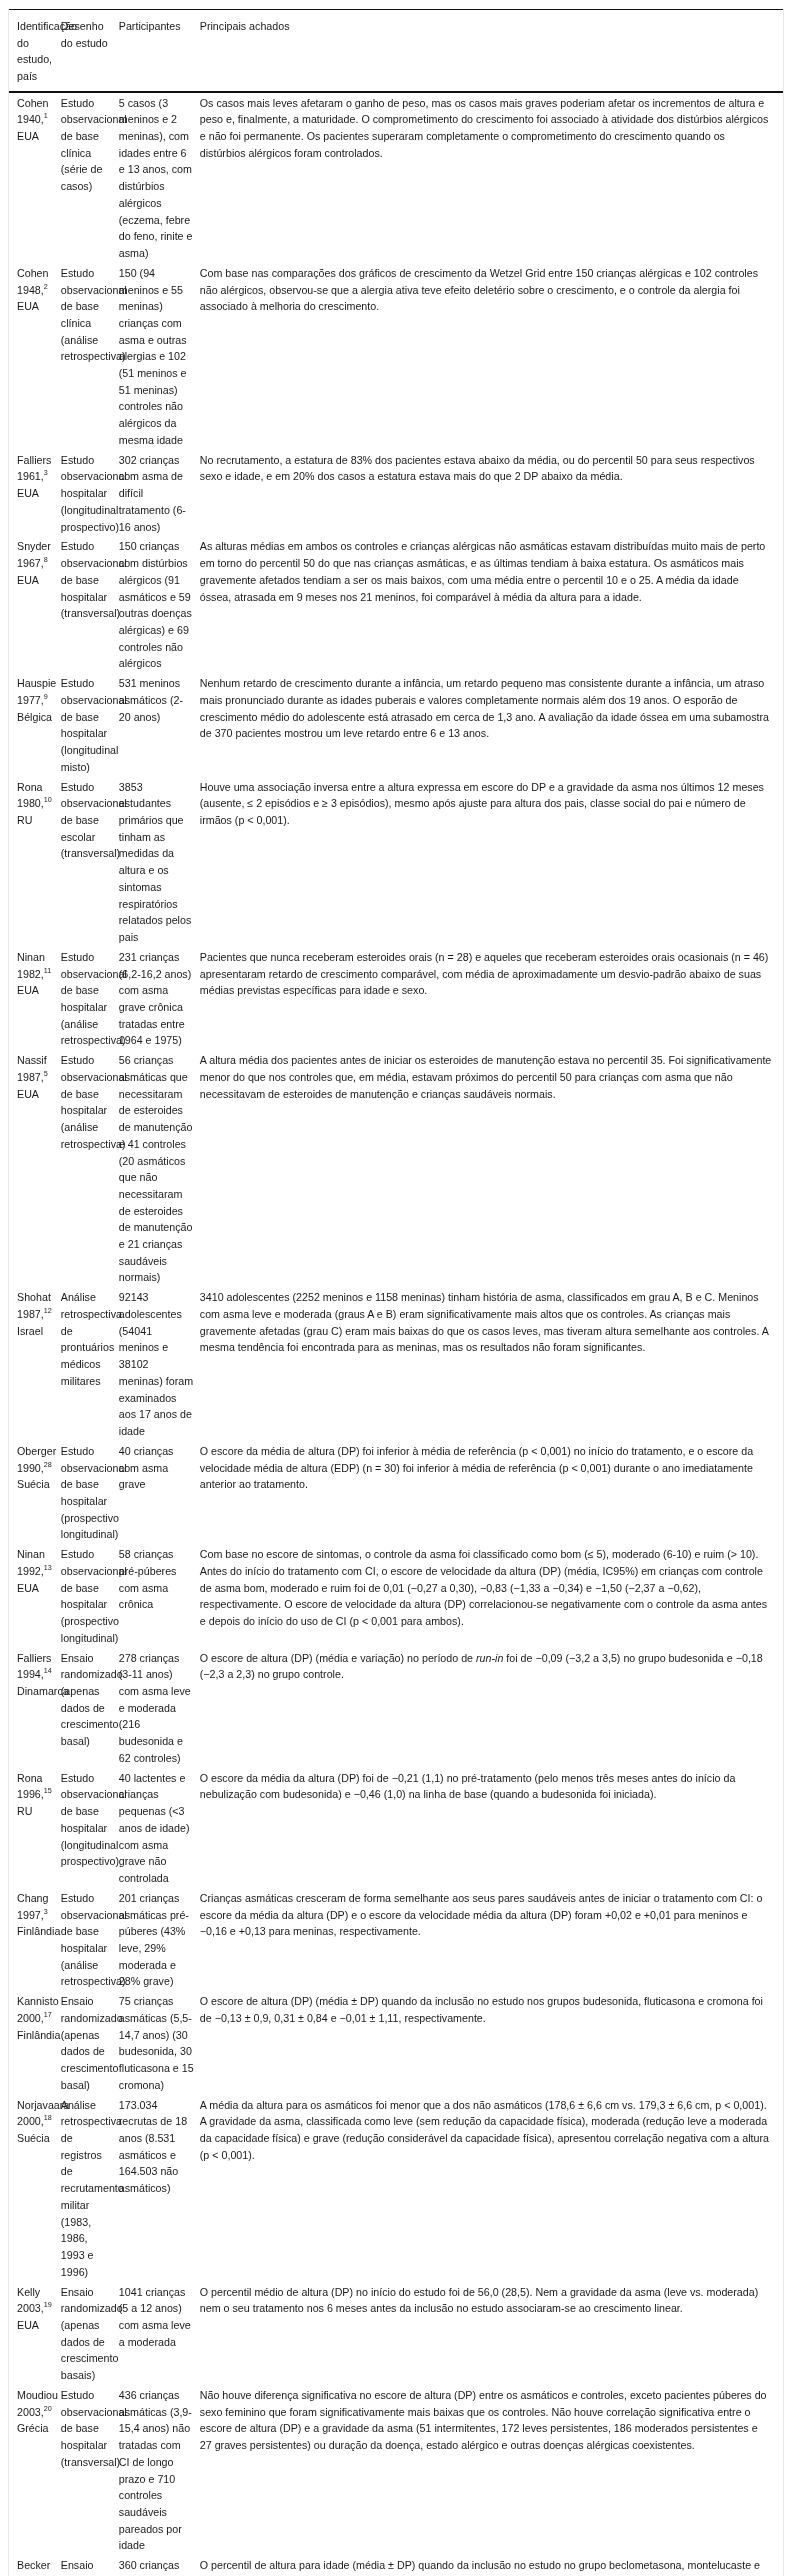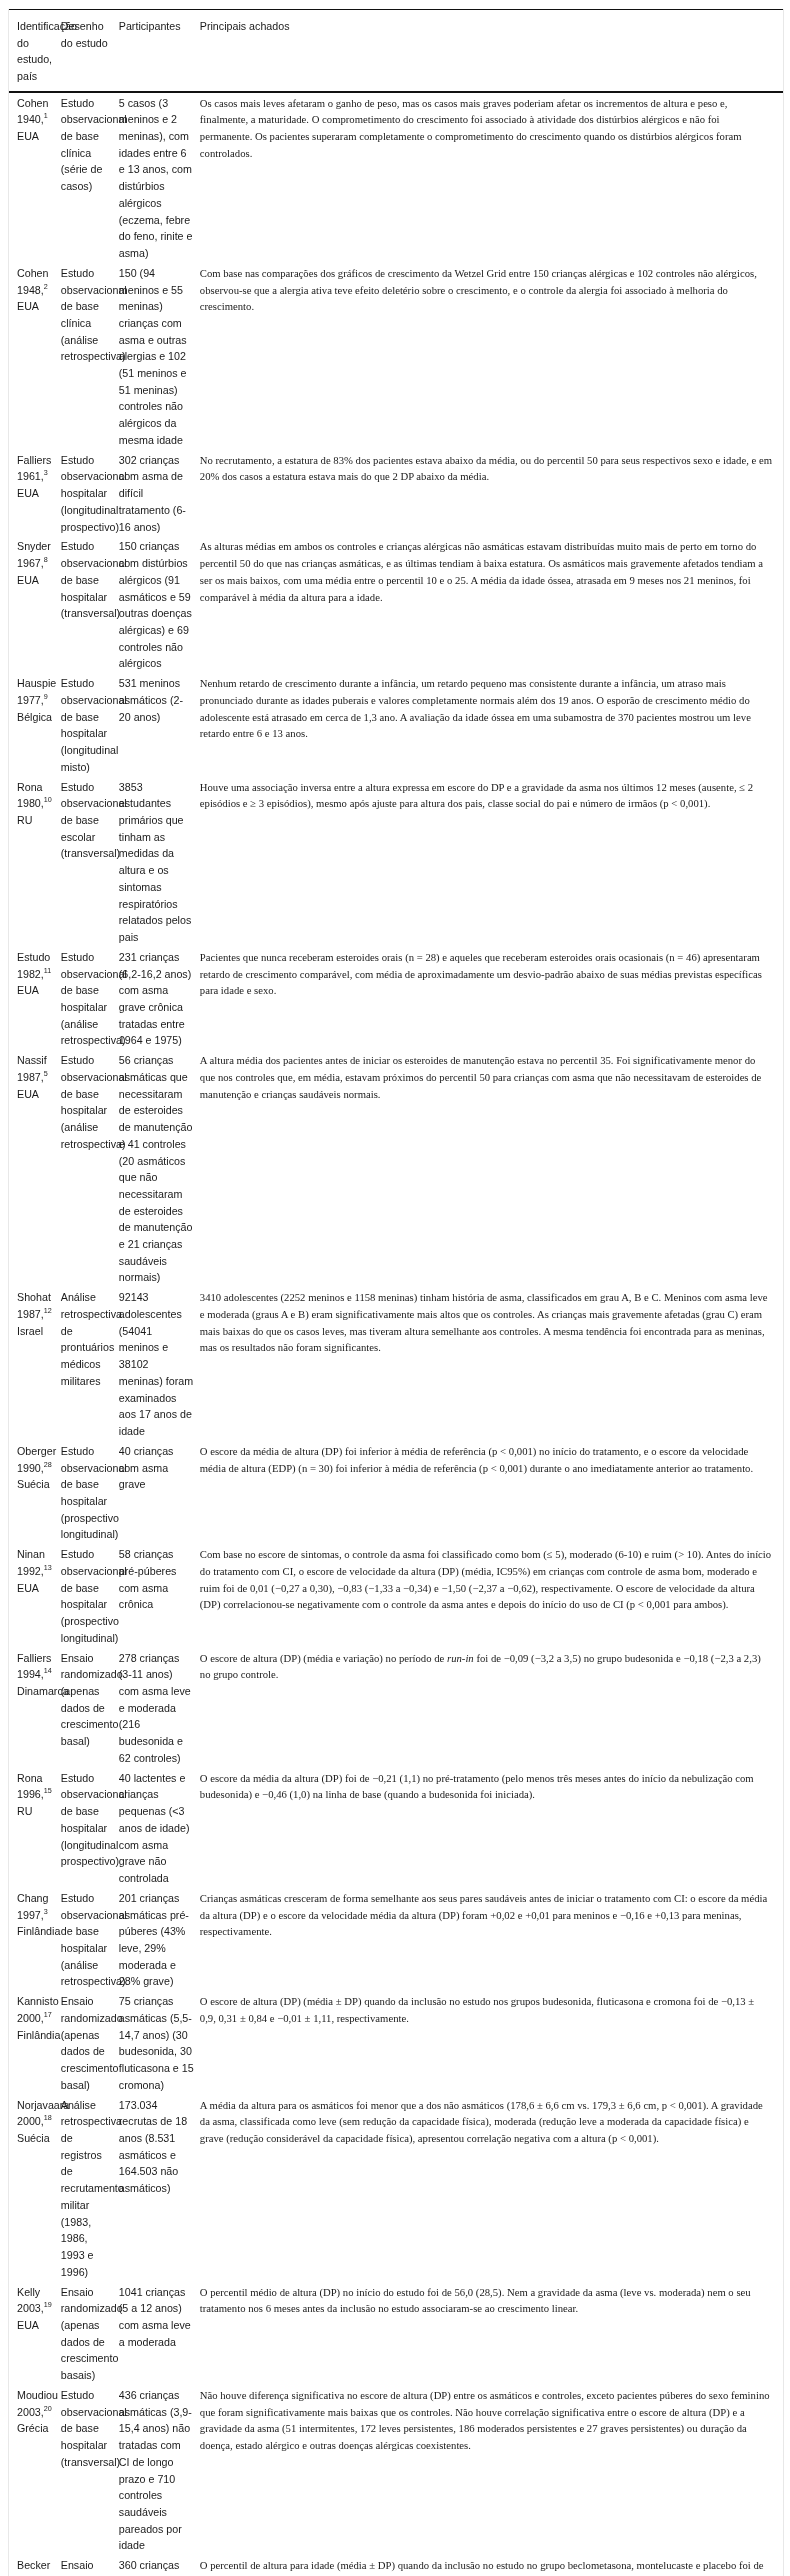--- a/index.html
+++ b/index.html
@@ -39,21 +39,21 @@
       padding: 0 4.8px 0 0.8px;
     }
     th { padding-top: 8px; padding-bottom: 6.4px; }
     td { padding-top: 1.6px; padding-bottom: 1.6px; }
     col.c1 { width: 51px; }
     col.c2 { width: 58px; }
     col.c3 { width: 81px; }
     col.c4 { width: auto; }
     th:first-child, td:first-child { padding-left: 8px; }
     sup { font-size: 7.2px; line-height: 0; vertical-align: super; }
-    .findings { padding-right: 11px; font-family: Liberation Serif, serif; }
+    .findings { padding-right: 11px; }
   </style>
 </head>
 <body>
 
 <div class="table-wrap">
   <table>
     <colgroup>
         <col class="c1">
         <col class="c2">
         <col class="c3">
@@ -98,21 +98,21 @@
           <td>531 meninos asmáticos (2-20 anos)</td>
           <td class="findings"><span>Nenhum retardo de crescimento durante a infância, um retardo pequeno mas consistente durante a infância, um atraso mais pronunciado durante as idades puberais e valores completamente normais além dos 19 anos. O esporão de crescimento médio do adolescente está atrasado em cerca de 1,3 ano. A avaliação da idade óssea em uma subamostra de 370 pacientes mostrou um leve retardo entre 6 e 13 anos.</span></td>
         </tr>
         <tr>
           <td><span>Rona 1980,</span><sup>10</sup><br><span>RU</span></td>
           <td>Estudo observacional de base escolar (transversal)</td>
           <td>3853 estudantes primários que tinham as medidas da altura e os sintomas respiratórios relatados pelos pais</td>
           <td class="findings"><span>Houve uma associação inversa entre a altura expressa em escore do DP e a gravidade da asma nos últimos 12 meses (ausente, ≤ 2 episódios e ≥ 3 episódios), mesmo após ajuste para altura dos pais, classe social do pai e número de irmãos (p &lt; 0,001).</span></td>
         </tr>
         <tr>
-          <td><span>Estudo 1982,</span><sup>11</sup><br><span>EUA</span></td>
+          <td><span>Ninan 1982,</span><sup>11</sup><br><span>EUA</span></td>
           <td>Estudo observacional de base hospitalar (análise retrospectiva)</td>
           <td>231 crianças (6,2-16,2 anos) com asma grave crônica tratadas entre 1964 e 1975)</td>
           <td class="findings"><span>Pacientes que nunca receberam esteroides orais (n = 28) e aqueles que receberam esteroides orais ocasionais (n = 46) apresentaram retardo de crescimento comparável, com média de aproximadamente um desvio-padrão abaixo de suas médias previstas específicas para idade e sexo.</span></td>
         </tr>
         <tr>
           <td><span>Nassif 1987,</span><sup>5</sup><br><span>EUA</span></td>
           <td>Estudo observacional de base hospitalar (análise retrospectiva)</td>
           <td>56 crianças asmáticas que necessitaram de esteroides de manutenção e 41 controles (20 asmáticos que não necessitaram de esteroides de manutenção e 21 crianças saudáveis normais)</td>
           <td class="findings"><span>A altura média dos pacientes antes de iniciar os esteroides de manutenção estava no percentil 35. Foi significativamente menor do que nos controles que, em média, estavam próximos do percentil 50 para crianças com asma que não necessitavam de esteroides de manutenção e crianças saudáveis normais.</span></td>
         </tr>

